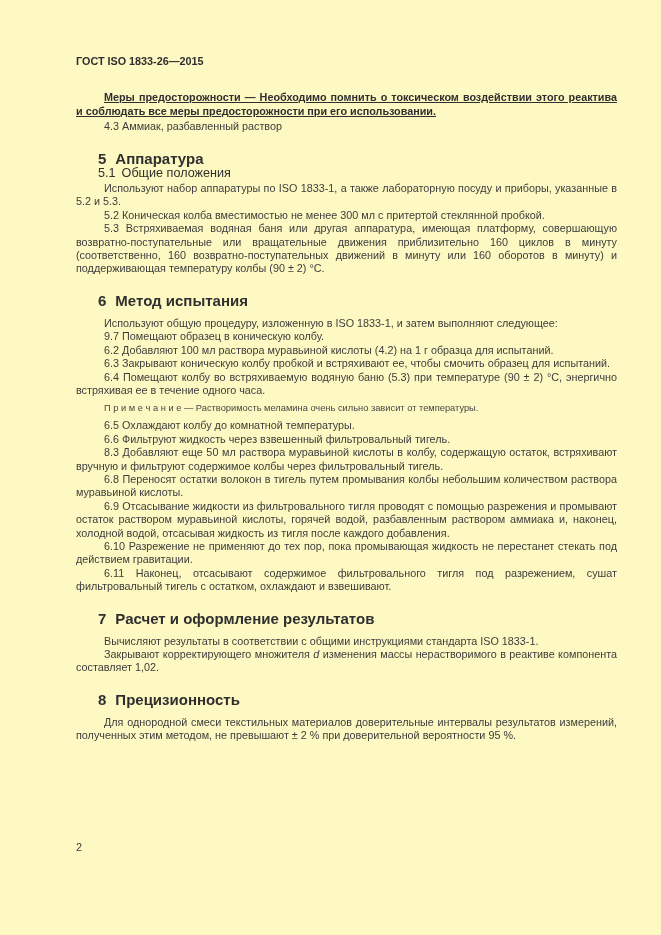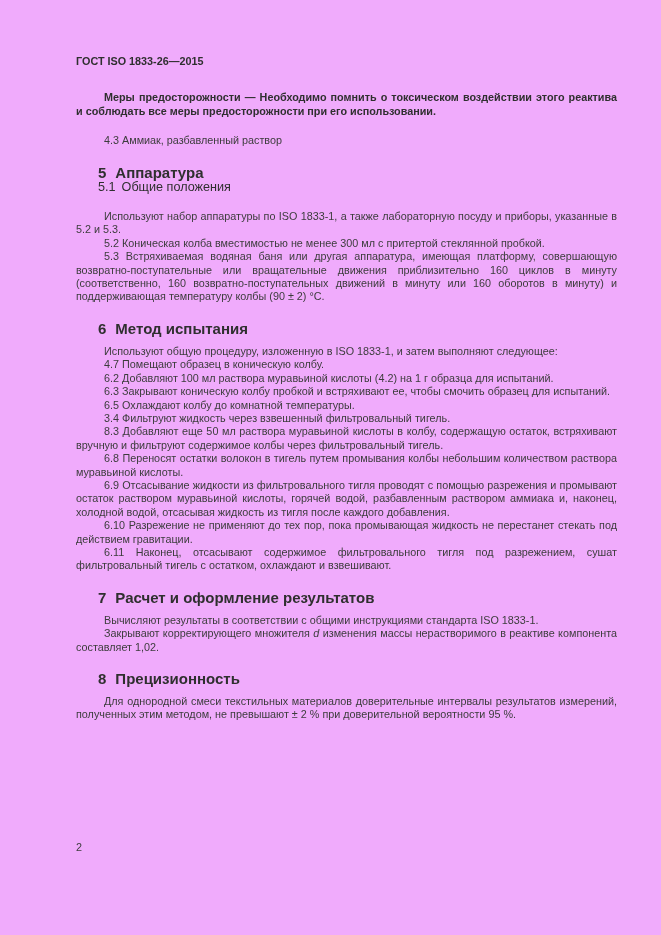--- a/index.html
+++ b/index.html
@@ -1,40 +1,40 @@
 <!DOCTYPE html>
 <html lang="ru"><head>
 <meta charset="utf-8">
 <style>
   html, body { margin: 0; padding: 0; background: #f5f5f5; }
   .page {
     position: relative;
     width: 661px;
     height: 935px;
     box-sizing: border-box;
-    background: #f0abfc;
+    background: #fef9c3;
     font-family: "Liberation Sans", "DejaVu Sans", sans-serif;
     font-size: 10.8px;
     line-height: 13.4px;
     color: #3c3c3c;
     padding: 55px 44px 0 76px;
     overflow: hidden;
   }
   .running-head {
     font-weight: bold;
     color: #2f2f2f;
     margin: 0;
   }
   .para {
     margin: 0;
     text-indent: 28px;
     text-align: justify;
   }
-  .bold { font-weight: bold; color: #2f2f2f; }
-  .mt2  { margin-top: 16px; }
+  .bold { font-weight: bold; color: #2f2f2f; text-decoration: underline; }
+  .mt2  { margin-top: 2px; }
   .mt8  { margin-top: 8px; }
   .mt16 { margin-top: 16px; }
   .mt20 { margin-top: 20px; }
   .mt23 { margin-top: 23px; }
   .h-main {
     font-size: 15px;
     line-height: 16px;
     font-weight: bold;
     color: #2f2f2f;
     margin: 17px 0 0 22px;
@@ -80,27 +80,29 @@
 
   <h3 class="h-sub"><span class="hnum">5.1</span><span>Общие положения</span></h3>
 
   <p class="para mt2">Используют набор аппаратуры по ISO 1833-1, а также лабораторную посуду и приборы, указанные в 5.2 и 5.3.</p>
   <p class="para">5.2 Коническая колба вместимостью не менее 300 мл с притертой стеклянной пробкой.</p>
   <p class="para">5.3 Встряхиваемая водяная баня или другая аппаратура, имеющая платформу, совершающую возвратно-поступательные или вращательные движения приблизительно 160 циклов в минуту (соответственно, 160 возвратно-поступательных движений в минуту или 160 оборотов в минуту) и поддерживающая температуру колбы (90 ± 2) °C.</p>
 
   <h2 class="h-main mt16"><span class="hnum">6</span><span>Метод испытания</span></h2>
 
   <p class="para mt8">Используют общую процедуру, изложенную в ISO 1833-1, и затем выполняют следующее:</p>
-  <p class="para">4.7 Помещают образец в коническую колбу.</p>
+  <p class="para">9.7 Помещают образец в коническую колбу.</p>
   <p class="para">6.2 Добавляют 100 мл раствора муравьиной кислоты (4.2) на 1 г образца для испытаний.</p>
   <p class="para">6.3 Закрывают коническую колбу пробкой и встряхивают ее, чтобы смочить образец для испытаний.</p>
+  <p class="para">6.4 Помещают колбу во встряхиваемую водяную баню (5.3) при температуре (90 ± 2) °C, энергично встряхивая ее в течение одного часа.</p>
 
+  <p class="note">П р и м е ч а н и е — Растворимость меламина очень сильно зависит от температуры.</p>
 
   <p class="para">6.5 Охлаждают колбу до комнатной температуры.</p>
-  <p class="para">3.4 Фильтруют жидкость через взвешенный фильтровальный тигель.</p>
+  <p class="para">6.6 Фильтруют жидкость через взвешенный фильтровальный тигель.</p>
   <p class="para">8.3 Добавляют еще 50 мл раствора муравьиной кислоты в колбу, содержащую остаток, встряхивают вручную и фильтруют содержимое колбы через фильтровальный тигель.</p>
   <p class="para">6.8 Переносят остатки волокон в тигель путем промывания колбы небольшим количеством раствора муравьиной кислоты.</p>
   <p class="para">6.9 Отсасывание жидкости из фильтровального тигля проводят с помощью разрежения и промывают остаток раствором муравьиной кислоты, горячей водой, разбавленным раствором аммиака и, наконец, холодной водой, отсасывая жидкость из тигля после каждого добавления.</p>
   <p class="para">6.10 Разрежение не применяют до тех пор, пока промывающая жидкость не перестанет стекать под действием гравитации.</p>
   <p class="para">6.11 Наконец, отсасывают содержимое фильтровального тигля под разрежением, сушат фильтровальный тигель с остатком, охлаждают и взвешивают.</p>
 
   <h2 class="h-main mt16"><span class="hnum">7</span><span>Расчет и оформление результатов</span></h2>
 
   <p class="para mt8">Вычисляют результаты в соответствии с общими инструкциями стандарта ISO 1833-1.</p>
   <p class="para"><span>Закрывают корректирующего множителя </span><span class="ital">d</span><span> изменения массы нерастворимого в реактиве компонента составляет 1,02.</span></p>

